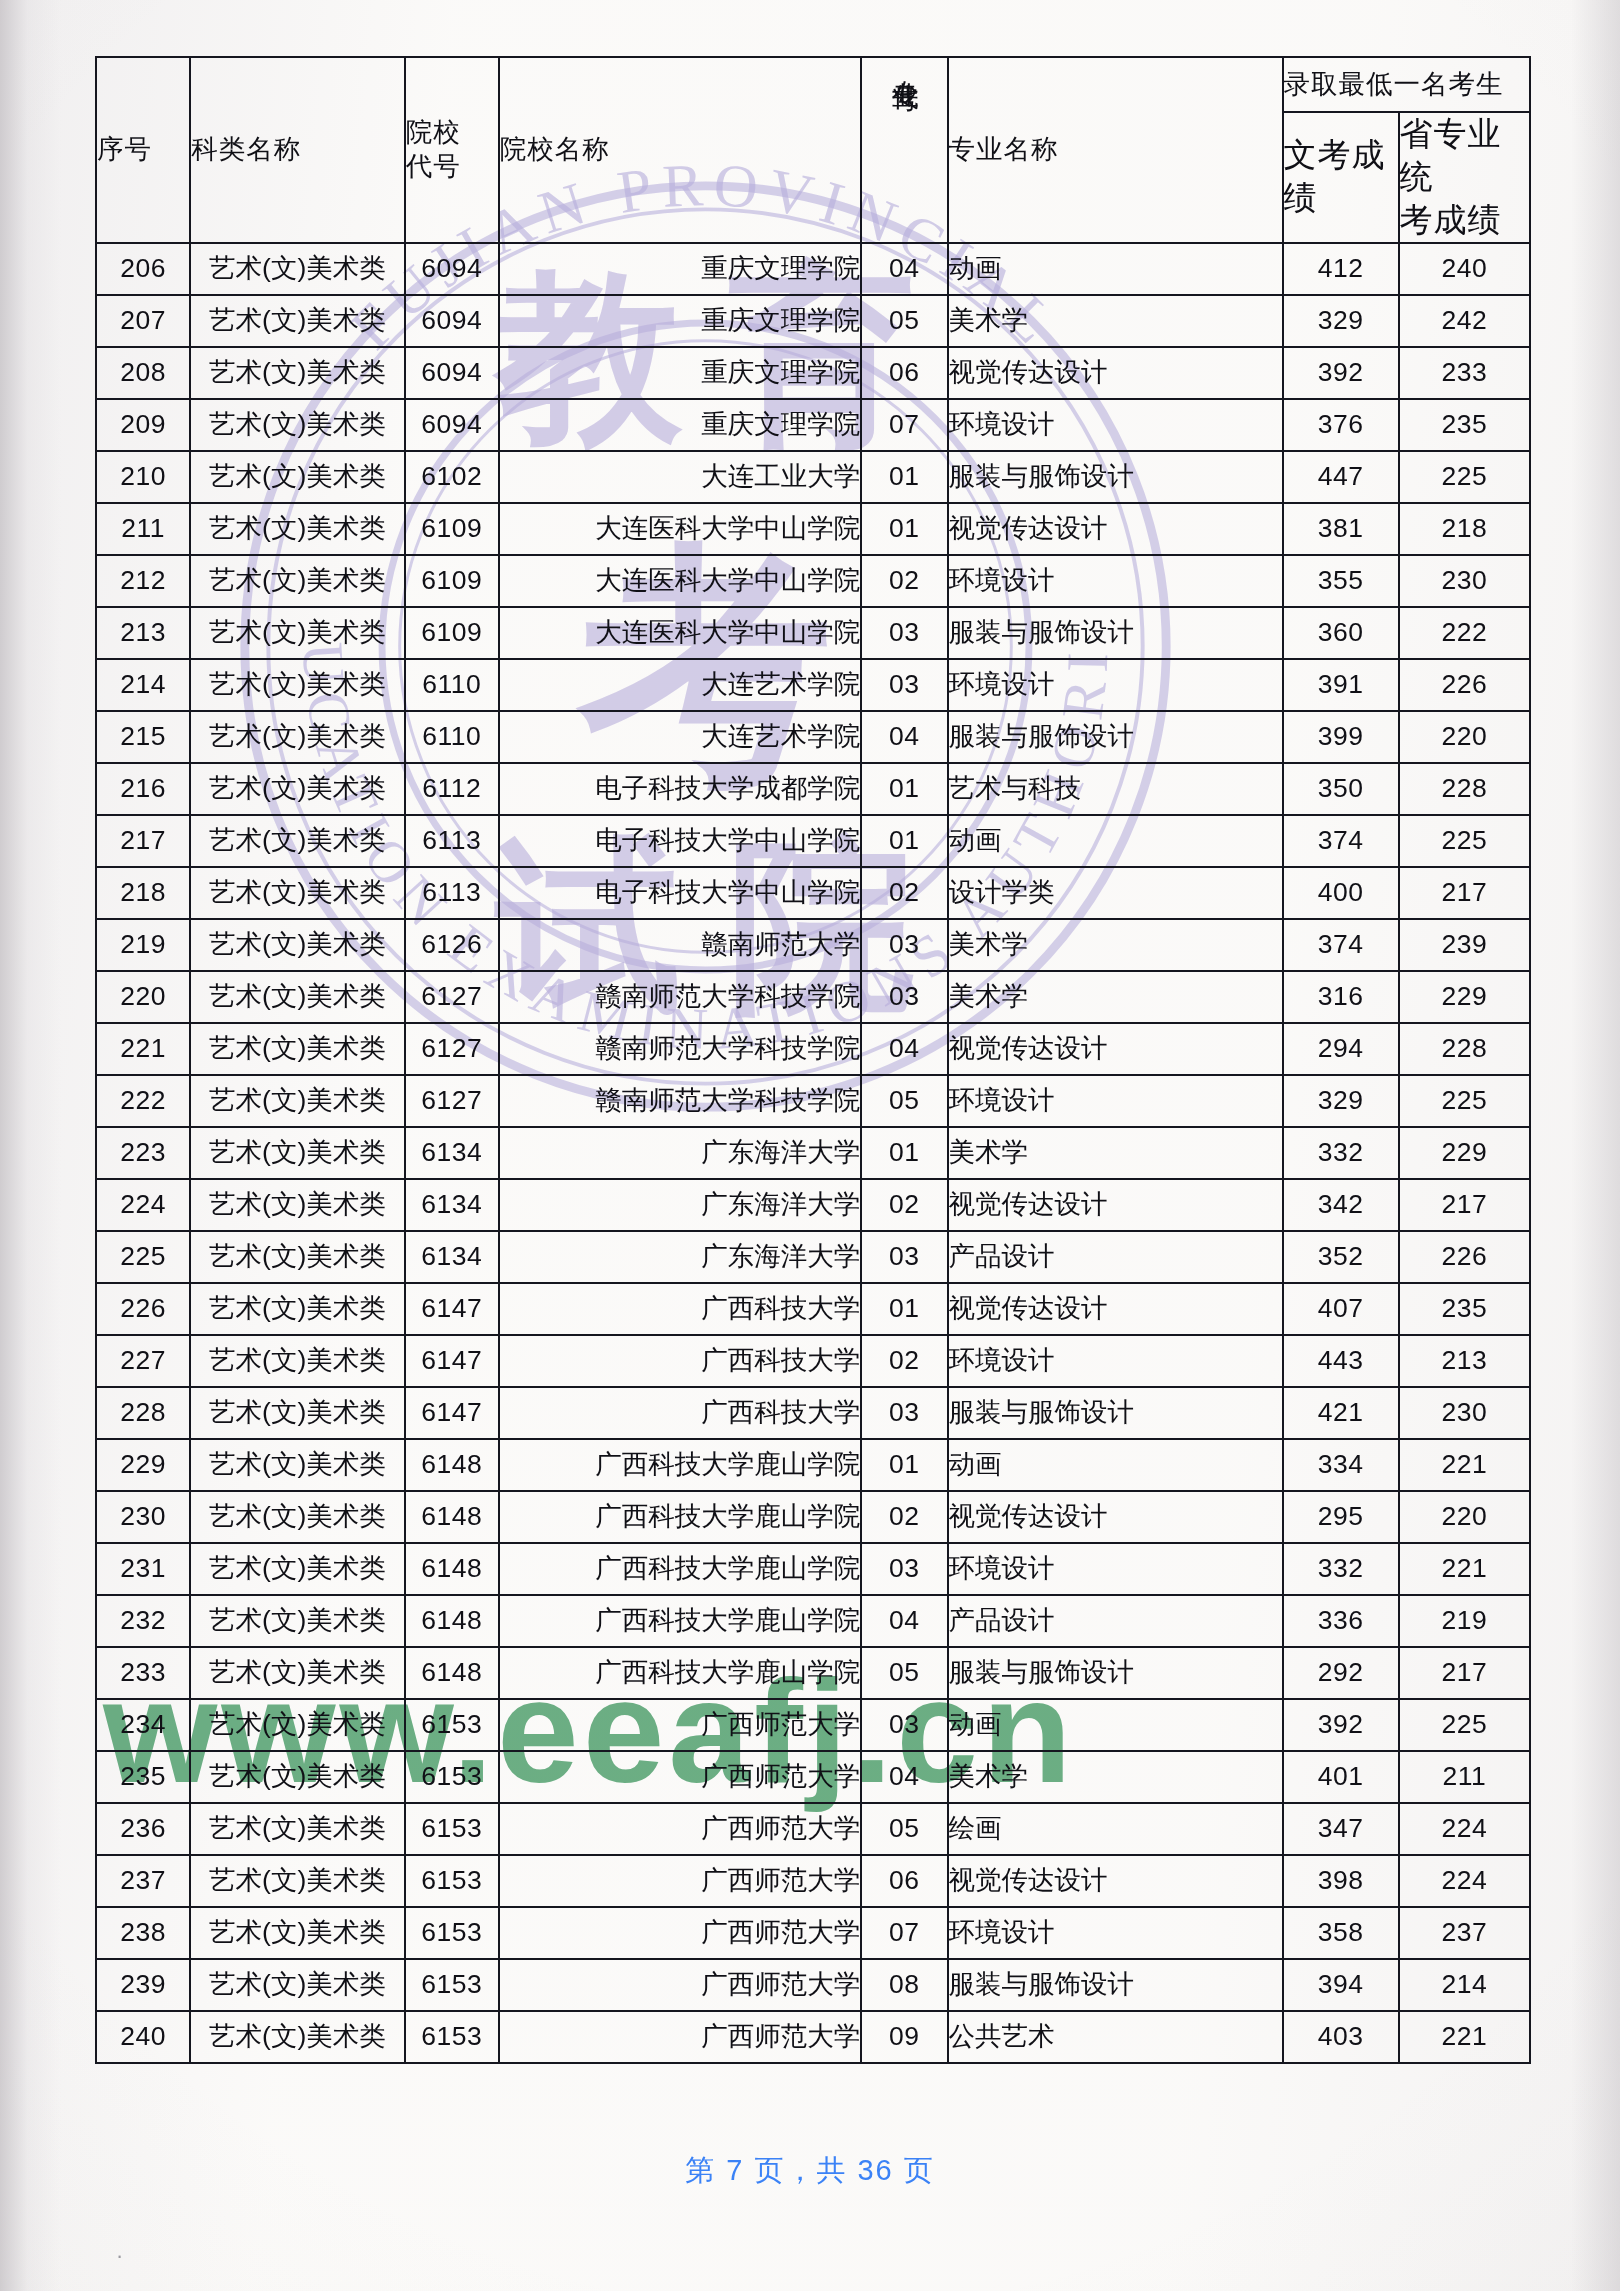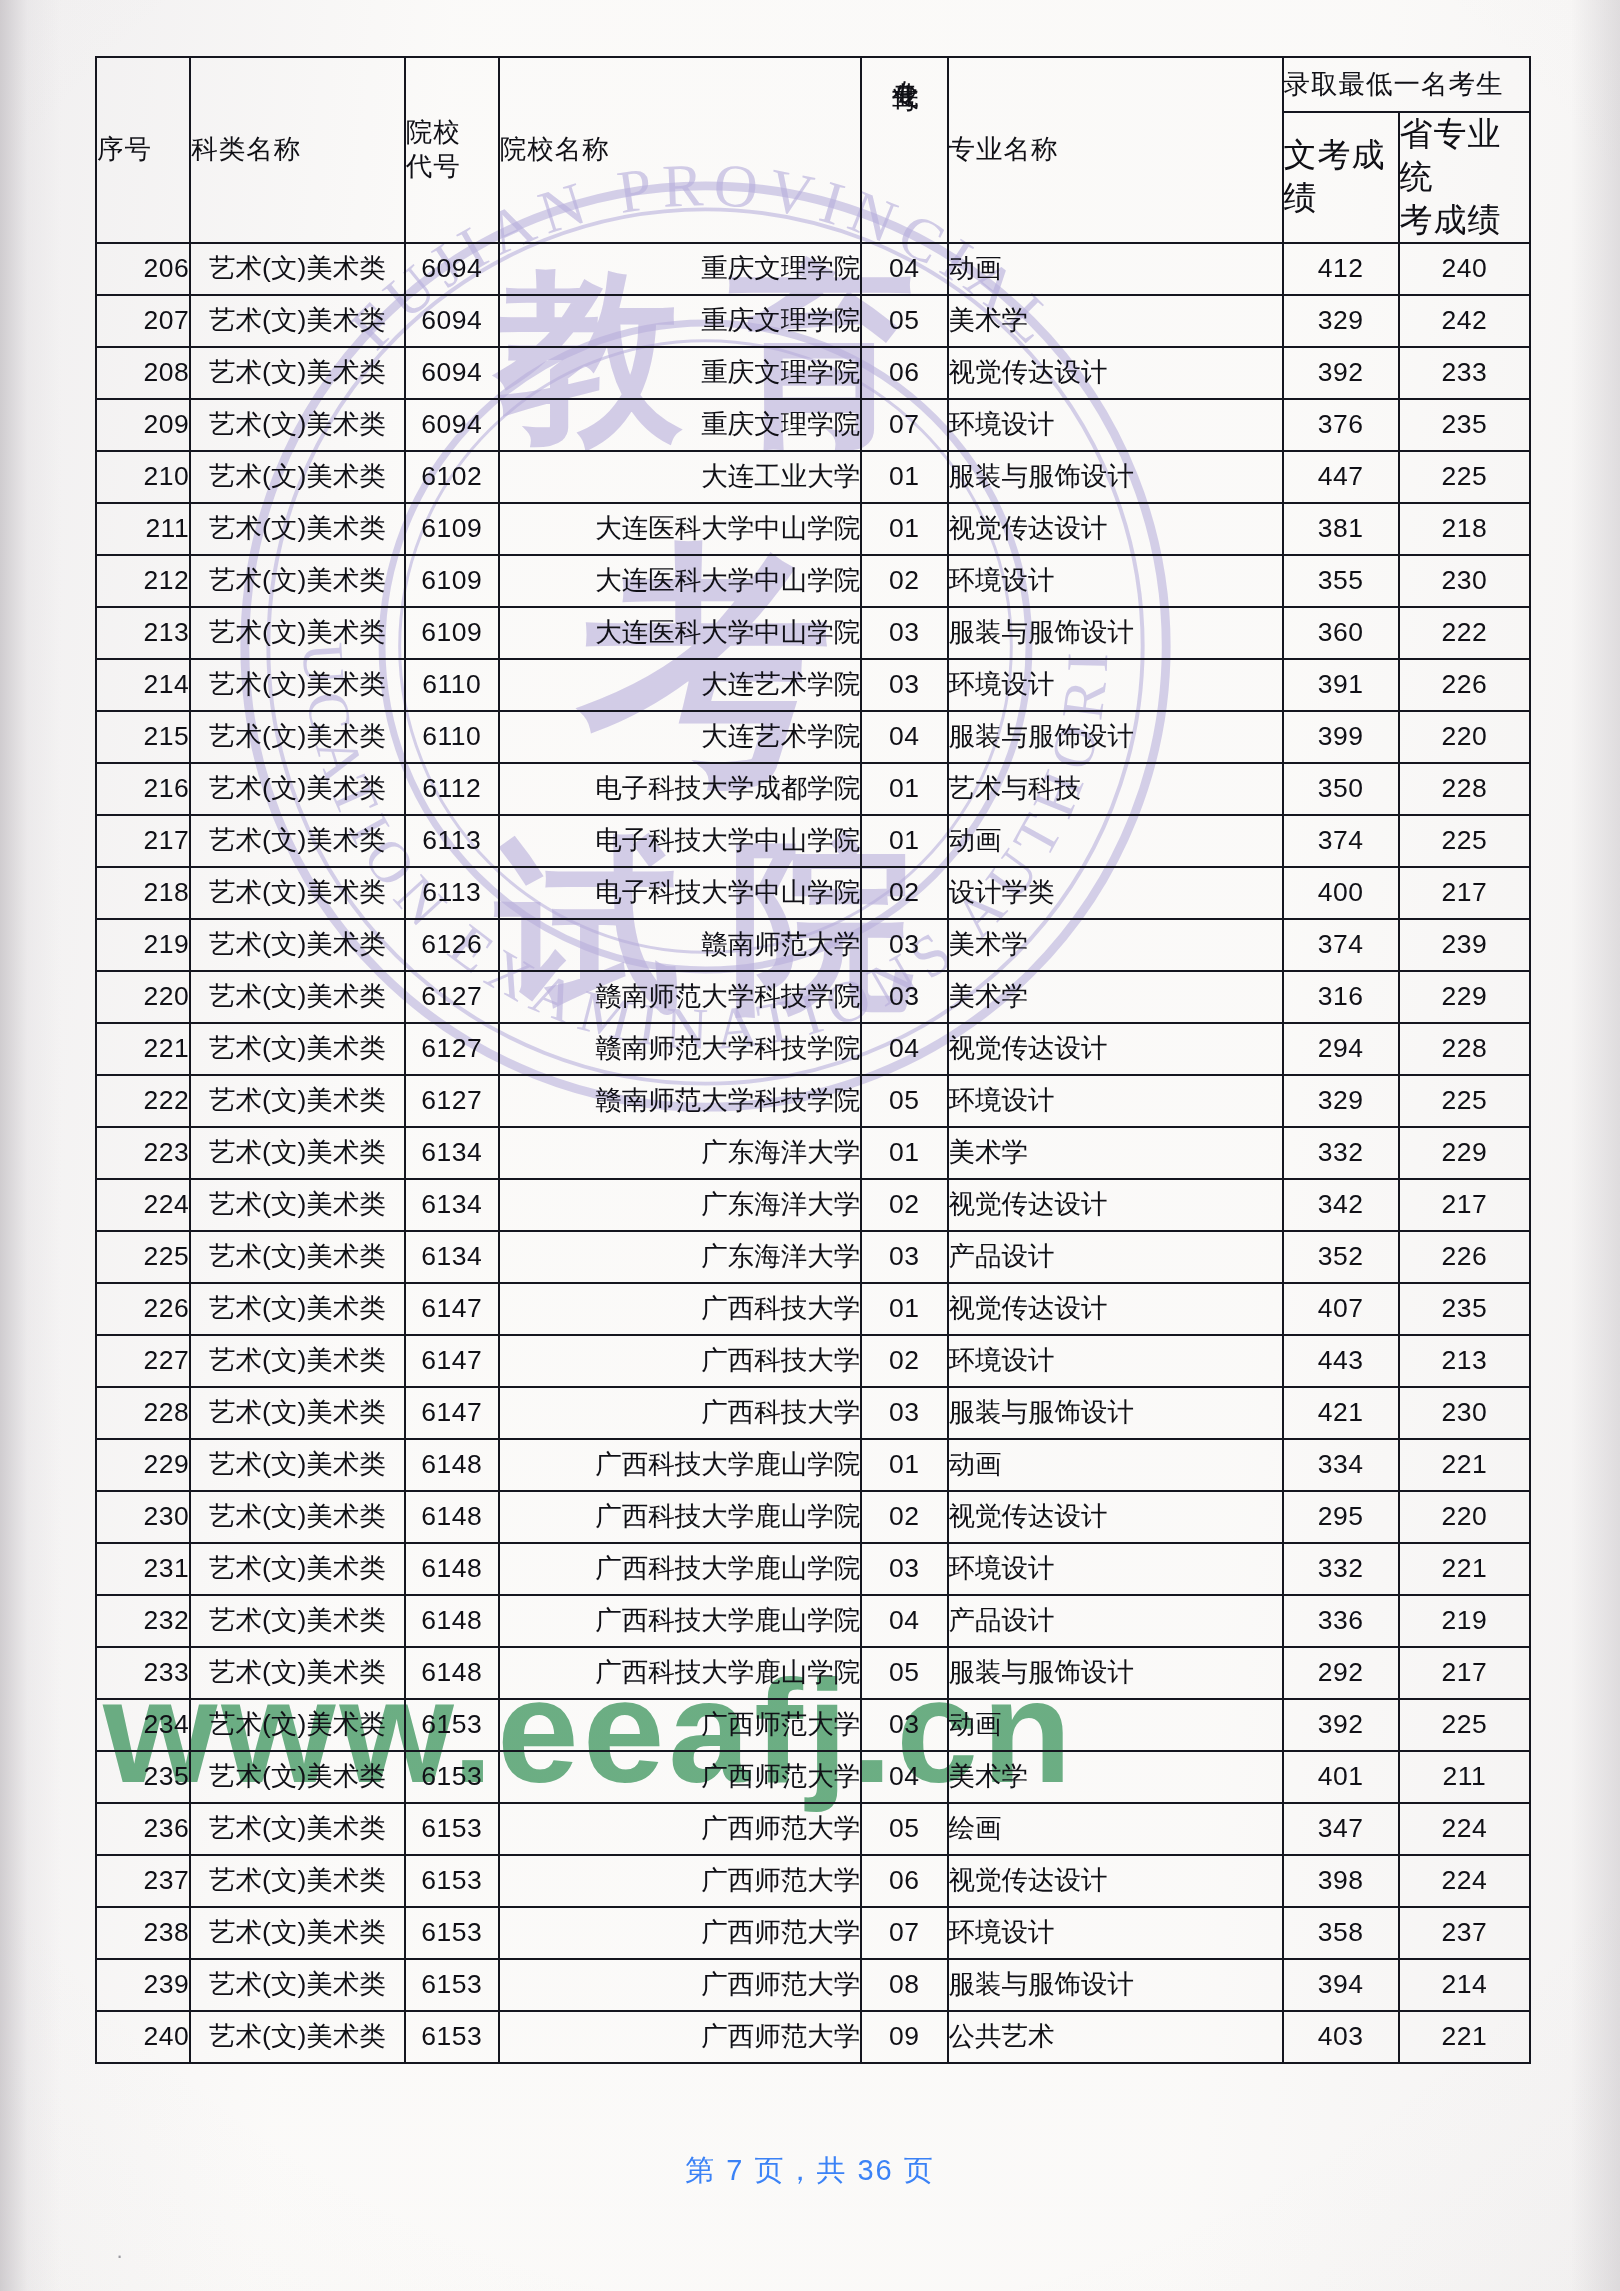--- a/index.html
+++ b/index.html
@@ -120,21 +120,21 @@
     line-height: 1.3;
   }
   
   tbody tr { height: 52px; }
   tbody td {
     font-size: 26.5px;
     line-height: 1;
     white-space: nowrap;
     overflow: hidden;
   }
-  td.c-seq      { text-align: right; letter-spacing: 0.5px; }
+  td.c-seq      { text-align: center; letter-spacing: 0.5px; }
   td.c-category { text-align: center; letter-spacing: 0px; }
   td.c-code     { text-align: center; letter-spacing: 0.5px; }
   td.c-school   { text-align: right; padding-left: 8.8px; }
   td.c-majcode  { text-align: center; letter-spacing: 0.5px; }
   td.c-major    { text-align: left; padding-left: 8.8px; }
   td.c-score    { text-align: center; letter-spacing: 0.5px; }
 
   
   col.w-seq      { width: 86px; }
   col.w-category { width: 196px; }

